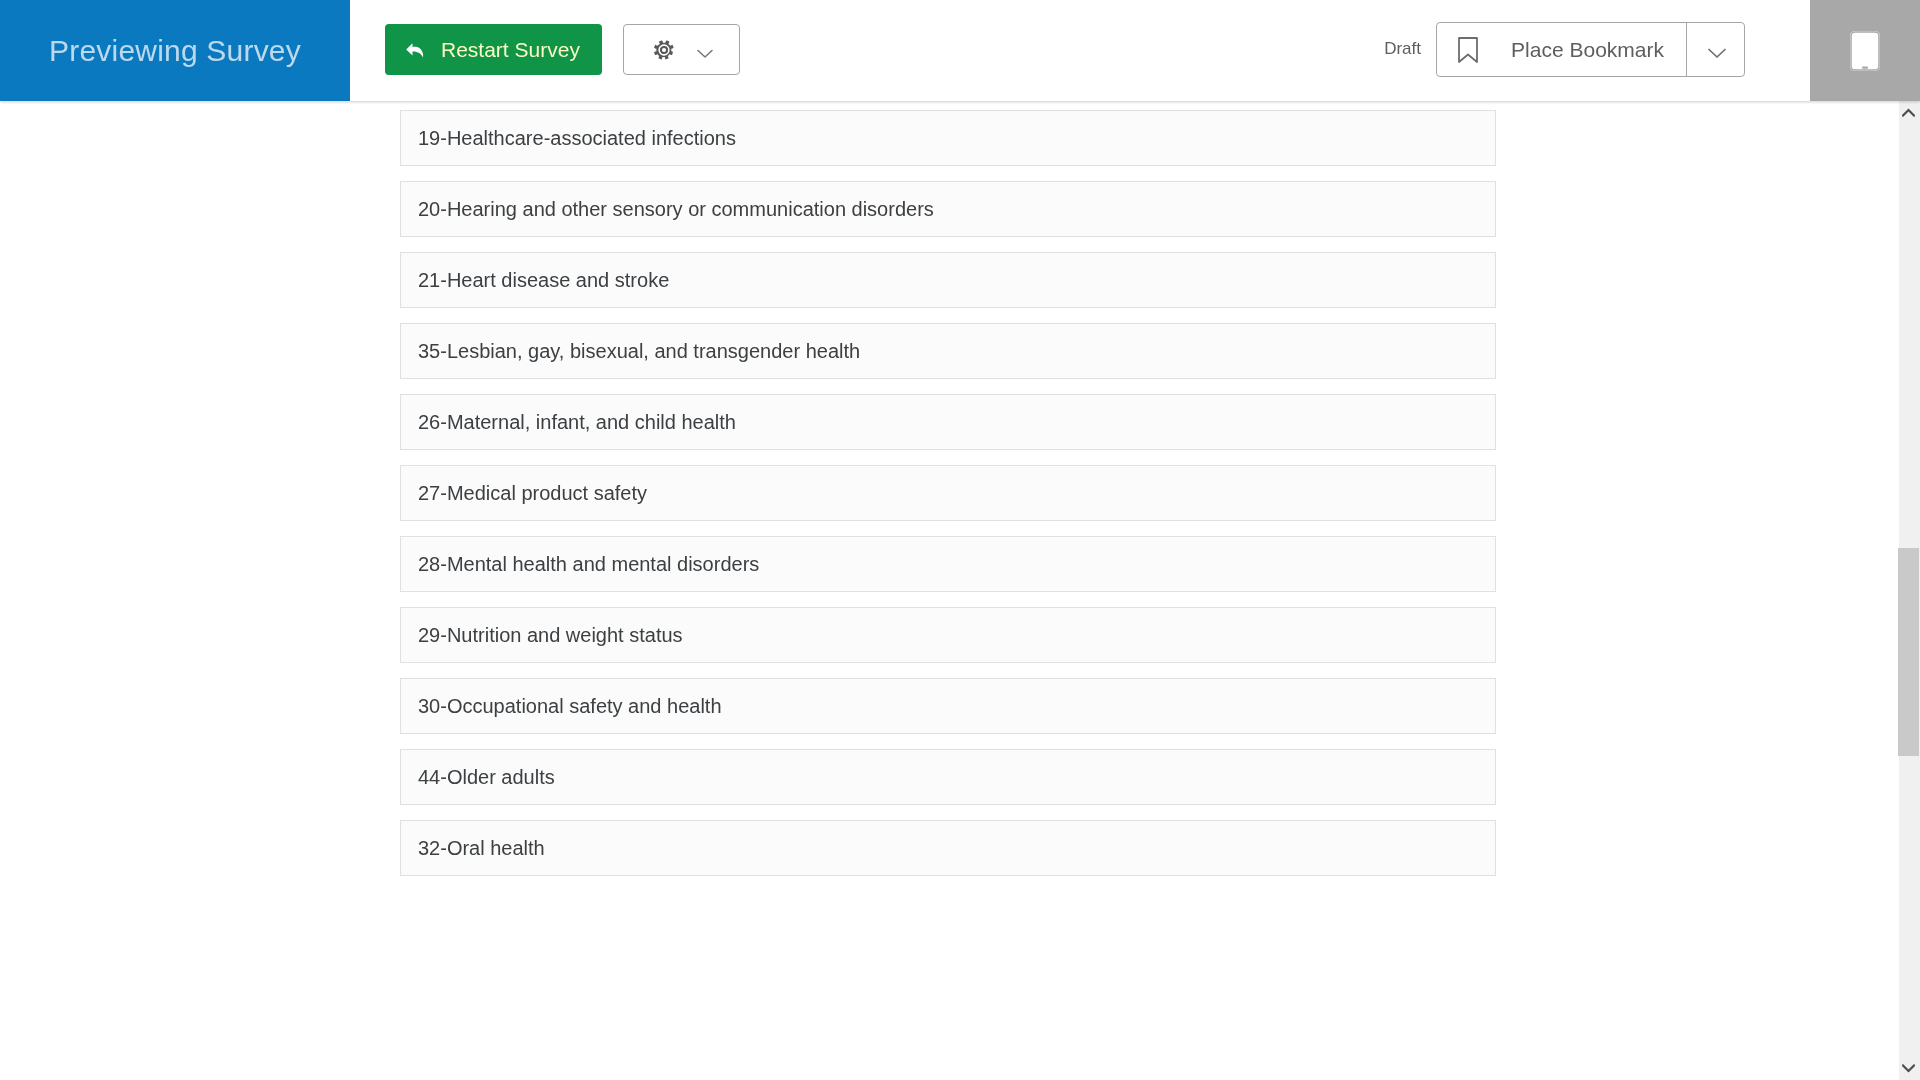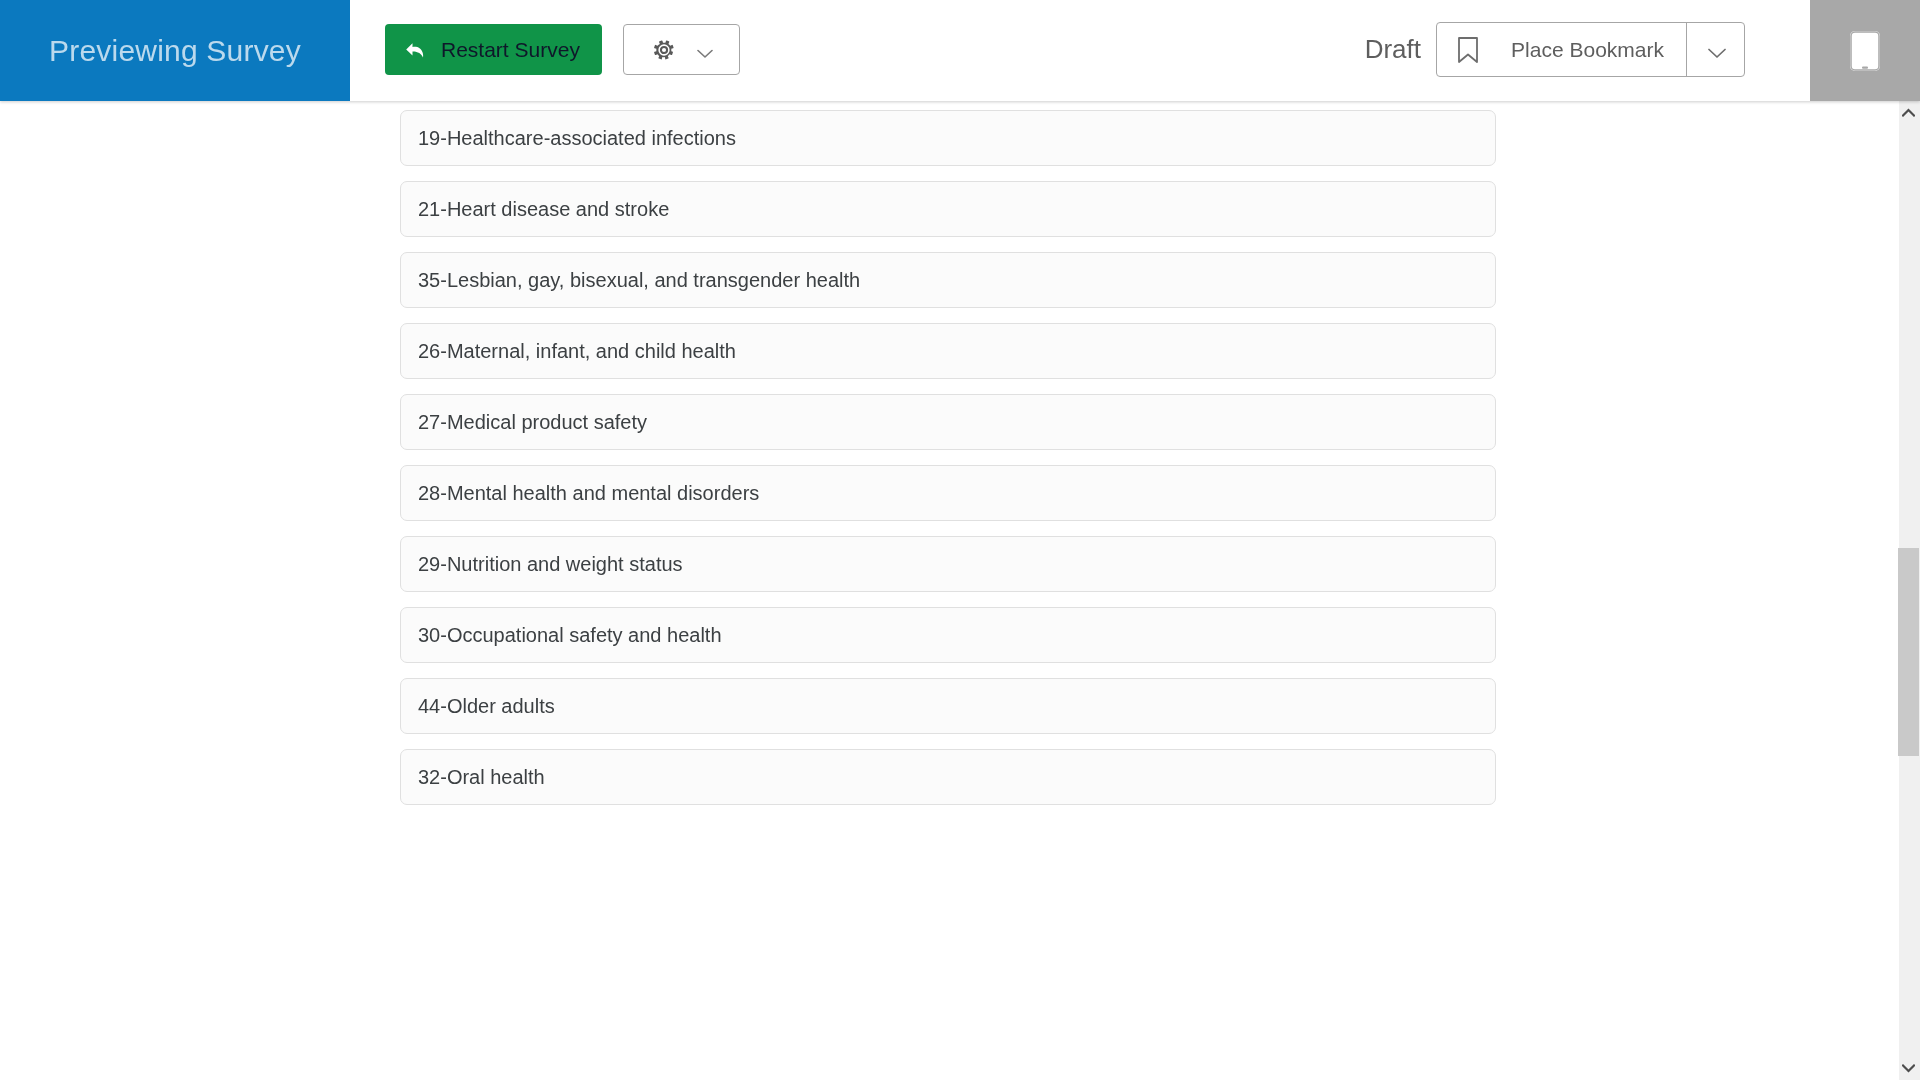--- a/index.html
+++ b/index.html
@@ -58,21 +58,21 @@
 
   .btn-restart {
     position: absolute;
     left: 35px;
     top: 24px;
     height: 51px;
     padding: 0 22px 0 18px;
     background: #109448;
     border: none;
     border-radius: 4px;
-    color: #0f172a;
+    color: #fef9c3;
     font-size: 21px;
     font-family: "Liberation Sans", sans-serif;
     display: flex;
     align-items: center;
     gap: 14px;
     cursor: pointer;
   }
   .icon-undo { width: 24px; height: 24px; display:block; }
 
   .btn-gear {
@@ -97,21 +97,21 @@
   .draft-select {
     position: absolute;
     right: 355px;
     top: 26px;
     height: 46px;
     display: flex;
     align-items: center;
     gap: 18px;
     cursor: pointer;
     color: #5e5e5e;
-    font-size: 26px;
+    font-size: 17px;
   }
 
   .bookmark-group {
     position: absolute;
     right: 65px;
     top: 22px;
     height: 55px;
     display: flex;
     align-items: stretch;
     border: 1px solid #a6a6a6;
@@ -168,21 +168,21 @@
     top: 9px;
     width: 1096px;
   }
 
   .choice-item {
     box-sizing: border-box;
     height: 56px;
     margin-bottom: 15px;
     background: #fbfbfb;
     border: 1px solid #e0e0e0;
-    border-radius: 7px;
+    border-radius: 0;
     display: flex;
     align-items: center;
     padding-left: 17px;
     color: #3c4043;
     font-size: 20px;
     cursor: pointer;
   }
 
   
   .scrollbar {
@@ -301,20 +301,23 @@
     </div>
   </div>
 
   <div class="survey-body">
     <div class="choice-list">
 
     <div class="choice-item">
           <span>19-Healthcare-associated infections</span>
         </div>
         <div class="choice-item">
+          <span>20-Hearing and other sensory or communication disorders</span>
+        </div>
+        <div class="choice-item">
           <span>21-Heart disease and stroke</span>
         </div>
         <div class="choice-item">
           <span>35-Lesbian, gay, bisexual, and transgender health</span>
         </div>
         <div class="choice-item">
           <span>26-Maternal, infant, and child health</span>
         </div>
         <div class="choice-item">
           <span>27-Medical product safety</span>

